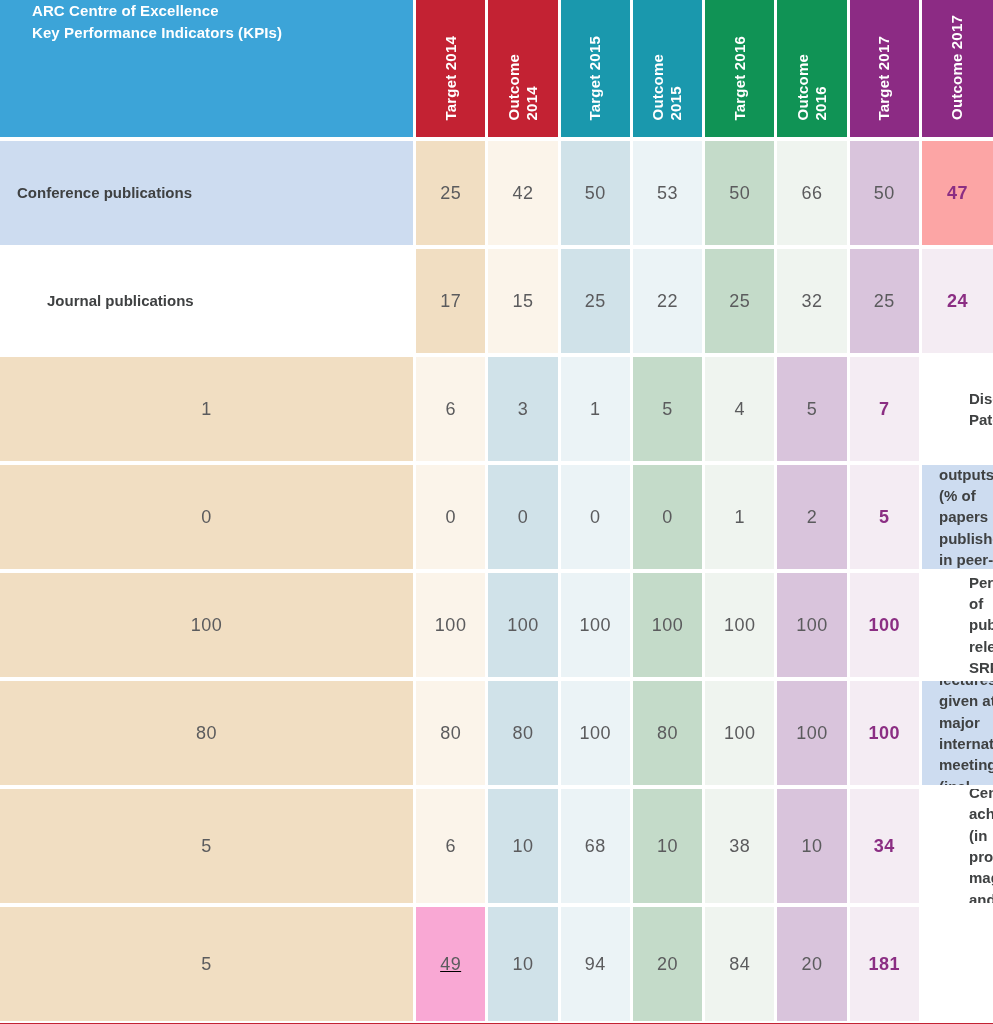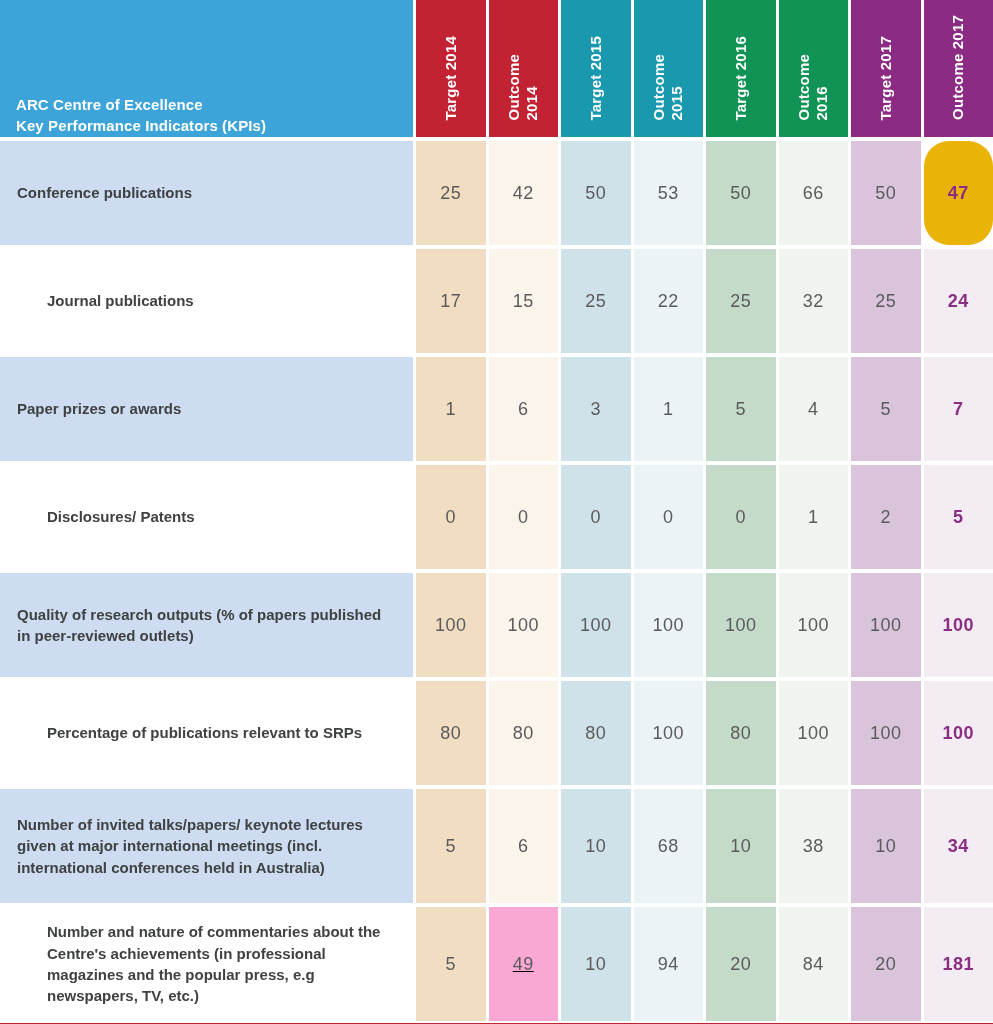--- a/index.html
+++ b/index.html
@@ -21,22 +21,22 @@
     row-gap: 4px;
     background: #ffffff;
   }
   .cell {
     overflow: hidden;
   }
   
   .title-cell {
     background: var(--header-blue, #3CA4D8);
     display: flex;
-    align-items: flex-end;
-    padding-left: 16px;
+    align-items: flex-start;
+    padding-left: 32px;
   }
   .title-cell span {
     color: #ffffff;
     font-weight: 700;
     font-size: 15px;
     line-height: 1.45;
     white-space: pre-line;
     letter-spacing: 0.1px;
   }
   
@@ -148,21 +148,21 @@
       </div>
       <div class="cell num" style="background: rgb(196, 219, 201);">
         <span>50</span>
       </div>
       <div class="cell num" style="background: rgb(239, 244, 239);">
         <span>66</span>
       </div>
       <div class="cell num" style="background: rgb(217, 196, 220);">
         <span>50</span>
       </div>
-      <div class="cell num emph" style="background: #eab308; border-radius: 25px;">
+      <div class="cell num emph" style="background: #fca5a5;">
         <span>47</span>
       </div>
       <div class="cell rowlabel white">
         <span>Journal publications</span>
       </div>
       <div class="cell num" style="background: rgb(241, 222, 194);">
         <span>17</span>
       </div>
       <div class="cell num" style="background: rgb(251, 244, 234);">
         <span>15</span>
@@ -177,23 +177,20 @@
         <span>25</span>
       </div>
       <div class="cell num" style="background: rgb(239, 244, 239); align-items: center;">
         <span>32</span>
       </div>
       <div class="cell num" style="background: rgb(217, 196, 220);">
         <span>25</span>
       </div>
       <div class="cell num emph" style="background: rgb(244, 236, 243);">
         <span>24</span>
-      </div>
-      <div class="cell rowlabel blue">
-        <span>Paper prizes or awards</span>
       </div>
       <div class="cell num" style="background: rgb(241, 222, 194);">
         <span>1</span>
       </div>
       <div class="cell num" style="background: rgb(251, 244, 234);">
         <span>6</span>
       </div>
       <div class="cell num" style="background: rgb(208, 226, 233);">
         <span>3</span>
       </div>

